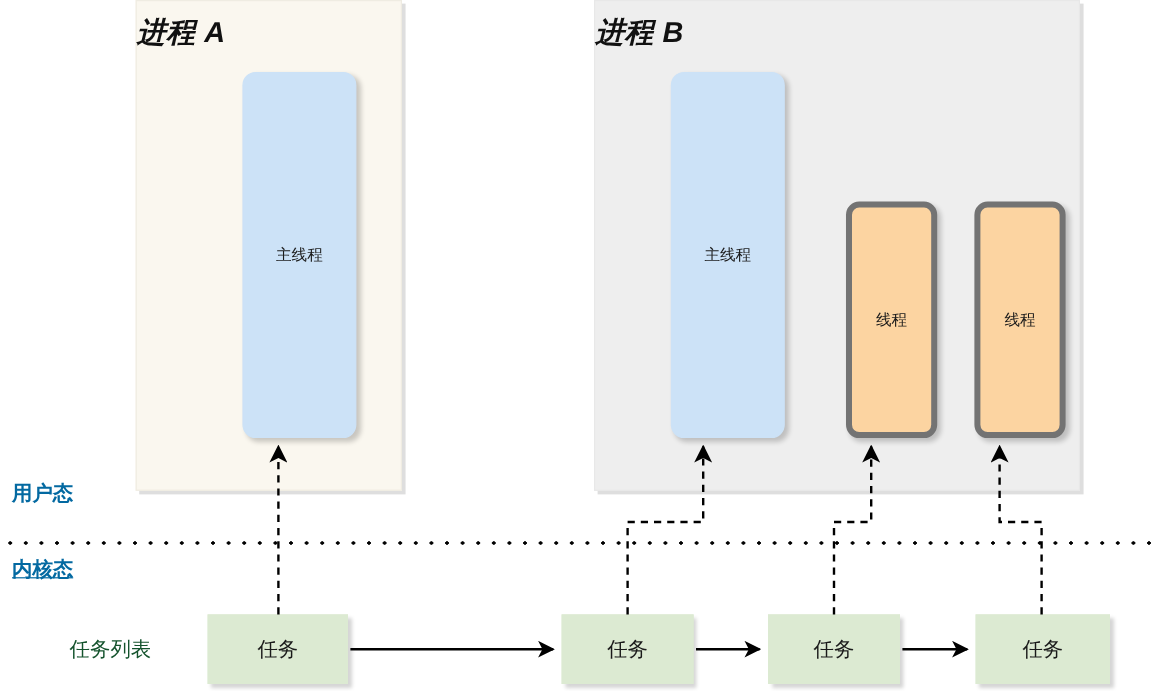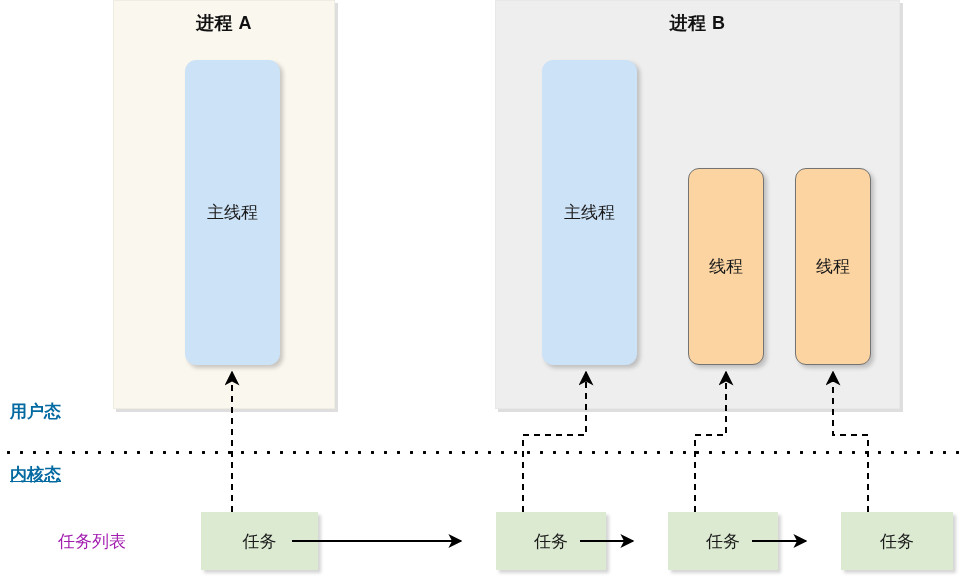--- a/index.html
+++ b/index.html
@@ -32,45 +32,47 @@
   }
   .process-b {
     left: 495px; top: 0px; width: 405px; height: 409px;
     background: #eeeeee;
     border-color: #e8e8e8;
   }
   .process-title {
     position: absolute;
     left: 0; right: 0;
     top: 10px;
-    text-align: center;
-    font-size: 18px;
+    text-align: left;
+    font-size: 24px;
     font-weight: bold;
     color: #111111;
     letter-spacing: 0.5px;
+    font-style: italic;
   }
 
   
   .thread-box {
     box-sizing: border-box;
     border-radius: 11px;
     display: flex;
     align-items: center;
     justify-content: center;
-    font-size: 17px;
+    font-size: 13px;
     color: #1a1a1a;
     box-shadow: 3px 3px 4px 0 rgba(0,0,0,0.20);
+    margin-left: 17px;
   }
   .thread-main {
     background: #cce2f7;
     border: 1px solid #cce2f7;
   }
   .thread-worker {
     background: #fcd4a1;
-    border: 1px solid #737373;
+    border: 5px solid #737373;
   }
   .main-a  { left: 185px; top: 60px;  width: 95px;  height: 305px; }
   .main-b  { left: 542px; top: 60px;  width: 95px;  height: 305px; }
   .work-b1 { left: 688px; top: 168px; width: 76px;  height: 197px; }
   .work-b2 { left: 795px; top: 168px; width: 76px;  height: 197px; }
 
   
   .mode-label {
     font-size: 17px;
     font-weight: bold;
@@ -86,38 +88,37 @@
     background-image: radial-gradient(circle, #000 1.4px, transparent 1.6px);
     background-size: 13px 3px;
     background-repeat: repeat-x;
     background-position: 2px center;
   }
 
   
   .tasklist-label {
     left: 58px; top: 530px;
     font-size: 17px;
-    color: #a21caf;
+    color: #14532d;
     white-space: nowrap;
   }
 
   
   .task-box {
     box-sizing: border-box;
     top: 512px;
     height: 58px;
     background: #dcead2;
     border: 1px solid #dcead2;
     display: flex;
     align-items: center;
     justify-content: center;
     font-size: 17px;
     color: #1a1a1a;
     box-shadow: 3px 3px 3px 0 rgba(0,0,0,0.17);
-    margin-left: 28px;
   }
   .task-1 { left: 173px; width: 117px; }
   .task-2 { left: 468px; width: 110px; }
   .task-3 { left: 640px; width: 110px; }
   .task-4 { left: 813px; width: 112px; }
 
   
   .conn-svg {
     left: 0; top: 0; width: 965px; height: 576px;
     pointer-events: none;

